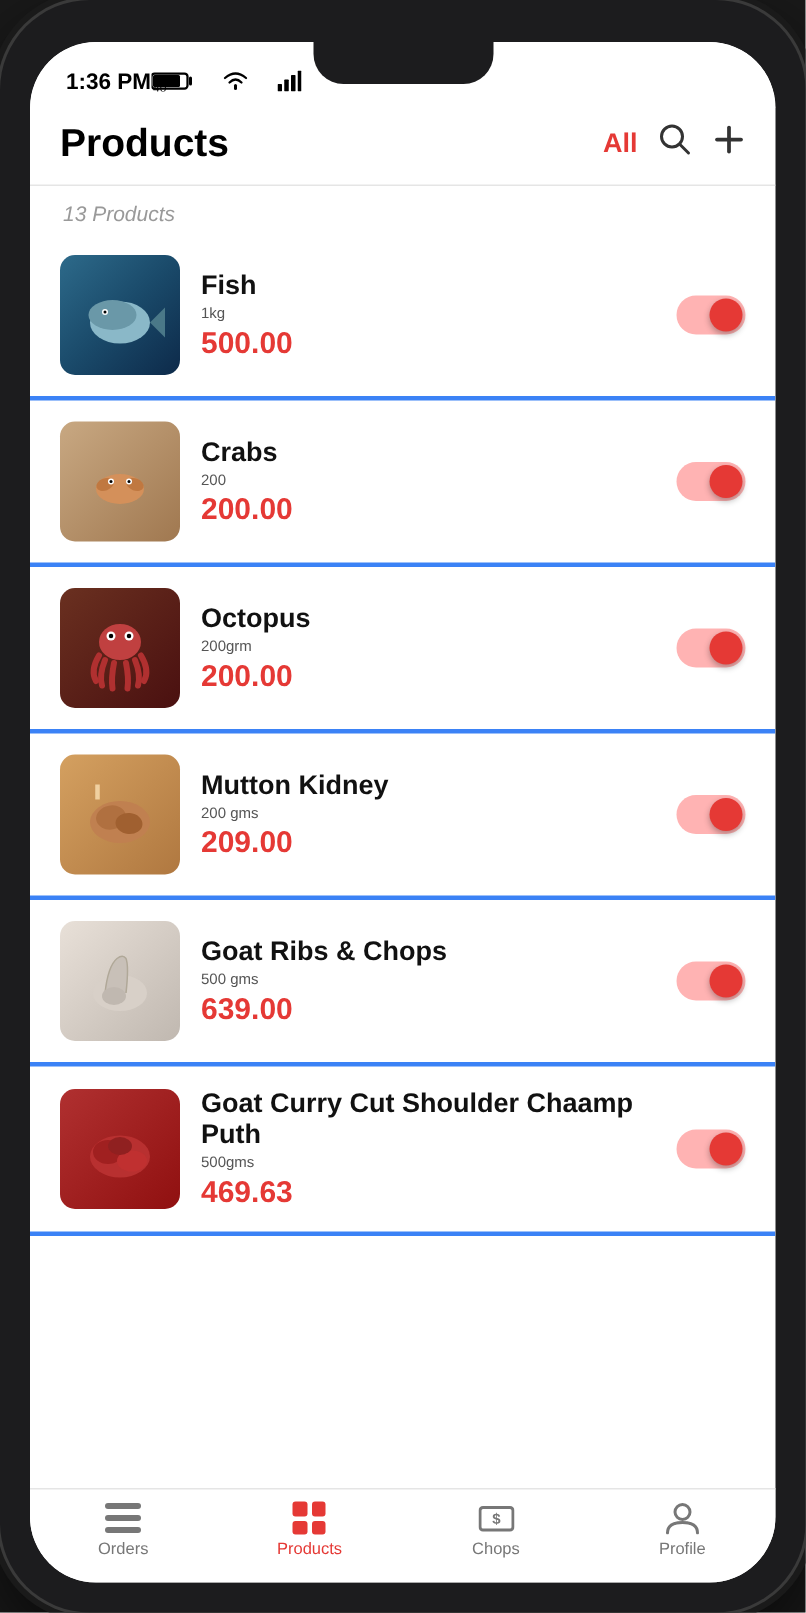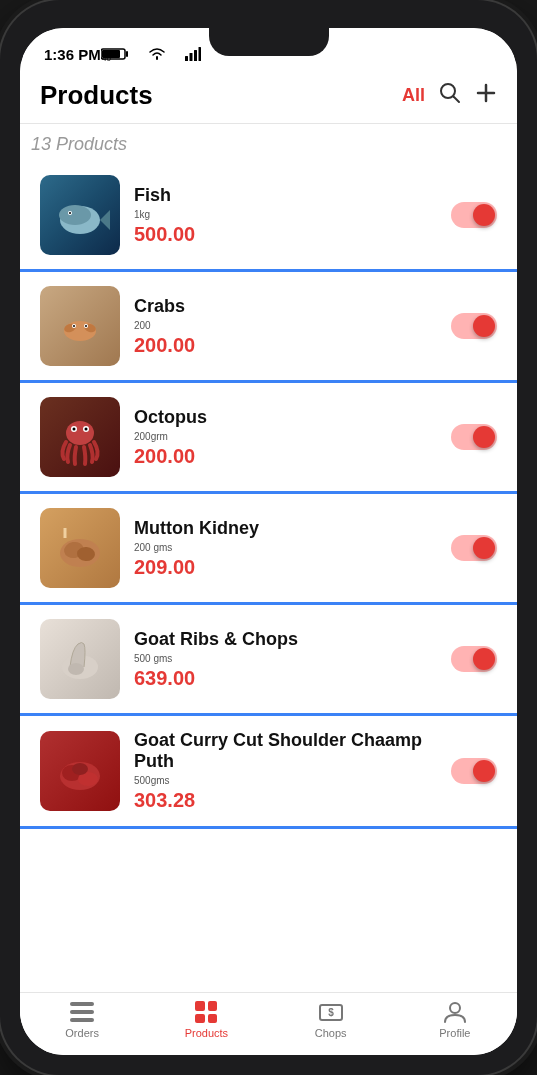--- a/index.html
+++ b/index.html
@@ -82,22 +82,22 @@
       font-size: 18px;
       font-weight: 600;
       color: #e53935;
     }
     .header-icon {
       font-size: 22px;
       color: #333;
       cursor: pointer;
     }
     .products-count {
-      padding: 10px 11px 6px;
-      font-size: 18px;
+      padding: 10px 22px 6px;
+      font-size: 14px;
       color: #999;
       font-style: italic;
     }
     .products-list {
       flex: 1;
       overflow-y: auto;
       padding: 0 0 10px;
     }
     .product-item {
       display: flex;
@@ -361,21 +361,21 @@
           <svg width="60" height="60" viewBox="0 0 60 60">
             <ellipse cx="30" cy="35" rx="20" ry="14" fill="#b83030"></ellipse>
             <ellipse cx="22" cy="32" rx="10" ry="8" fill="#a02020"></ellipse>
             <ellipse cx="38" cy="38" rx="10" ry="7" fill="#c03030"></ellipse>
             <ellipse cx="30" cy="28" rx="8" ry="6" fill="#902020"></ellipse>
           </svg>
         </div>
         <div class="product-info">
           <div class="product-name">Goat Curry Cut Shoulder Chaamp Puth</div>
           <div class="product-qty">500gms</div>
-          <div class="product-price">303.28</div>
+          <div class="product-price">469.63</div>
         </div>
         <div class="toggle-switch on"></div>
       </div>
 
     </div>
 
     <div class="bottom-nav">
 
       <div class="nav-item">
         <div class="nav-icon-box">

